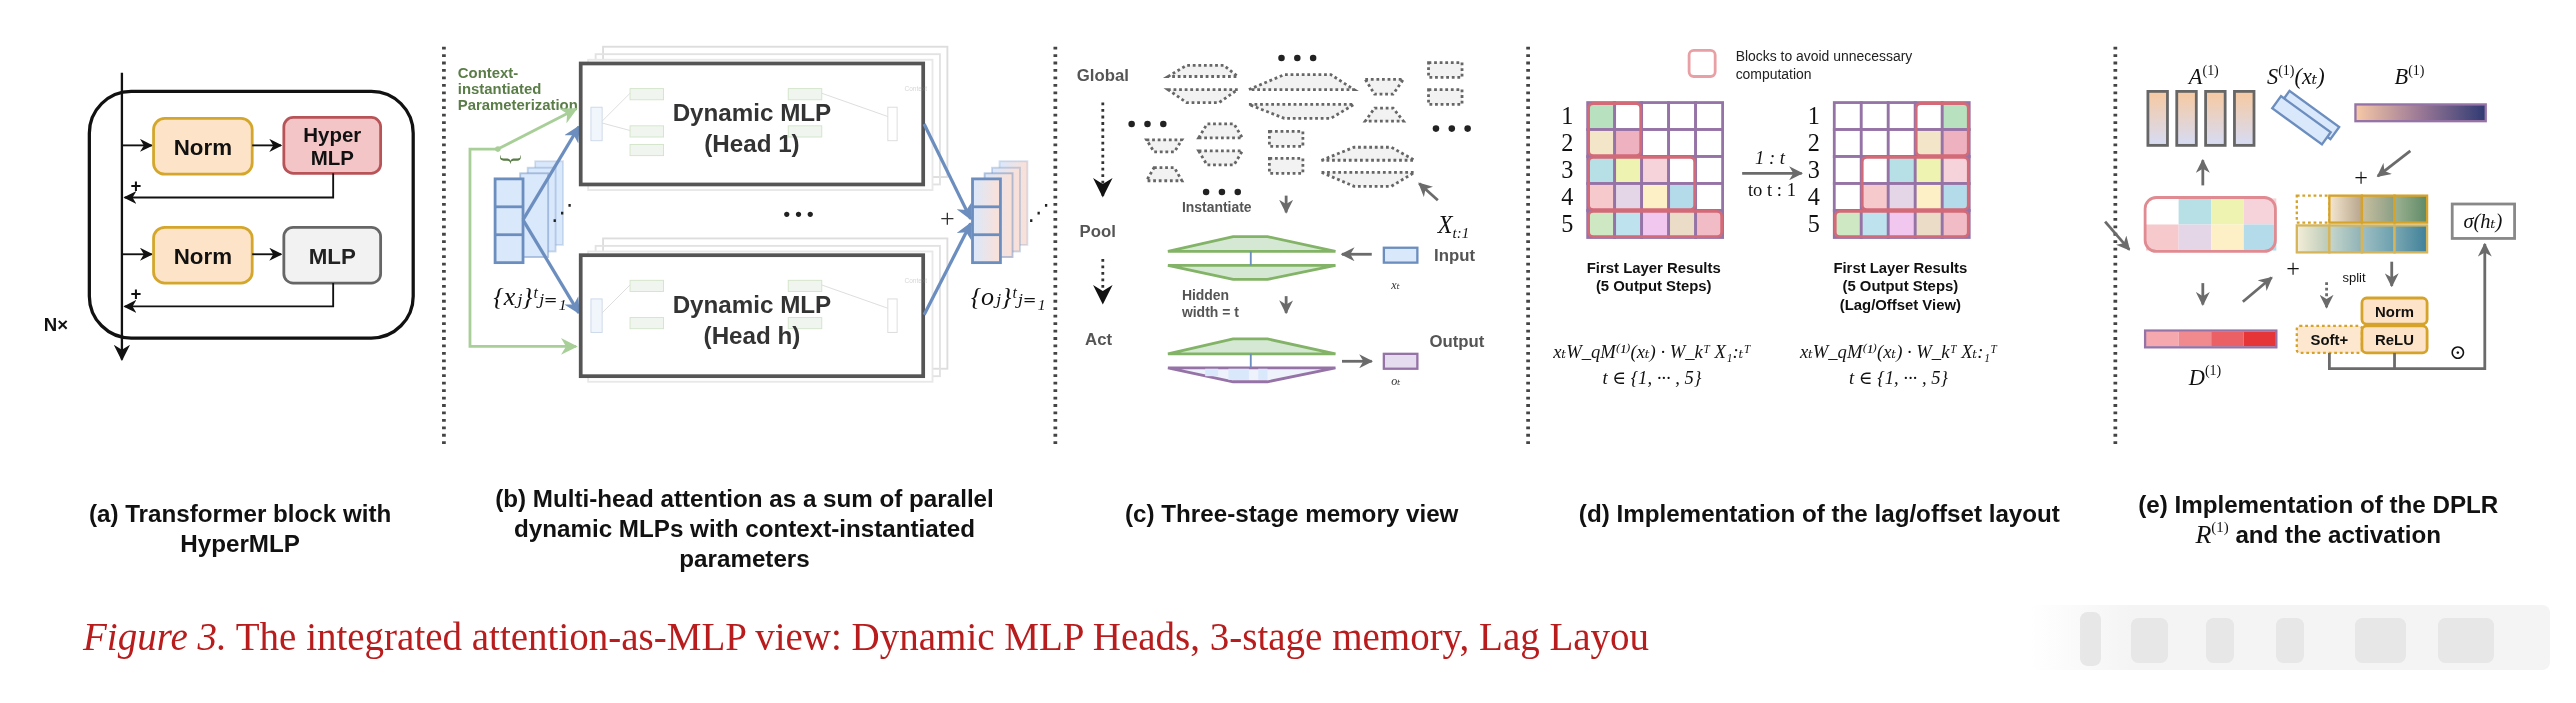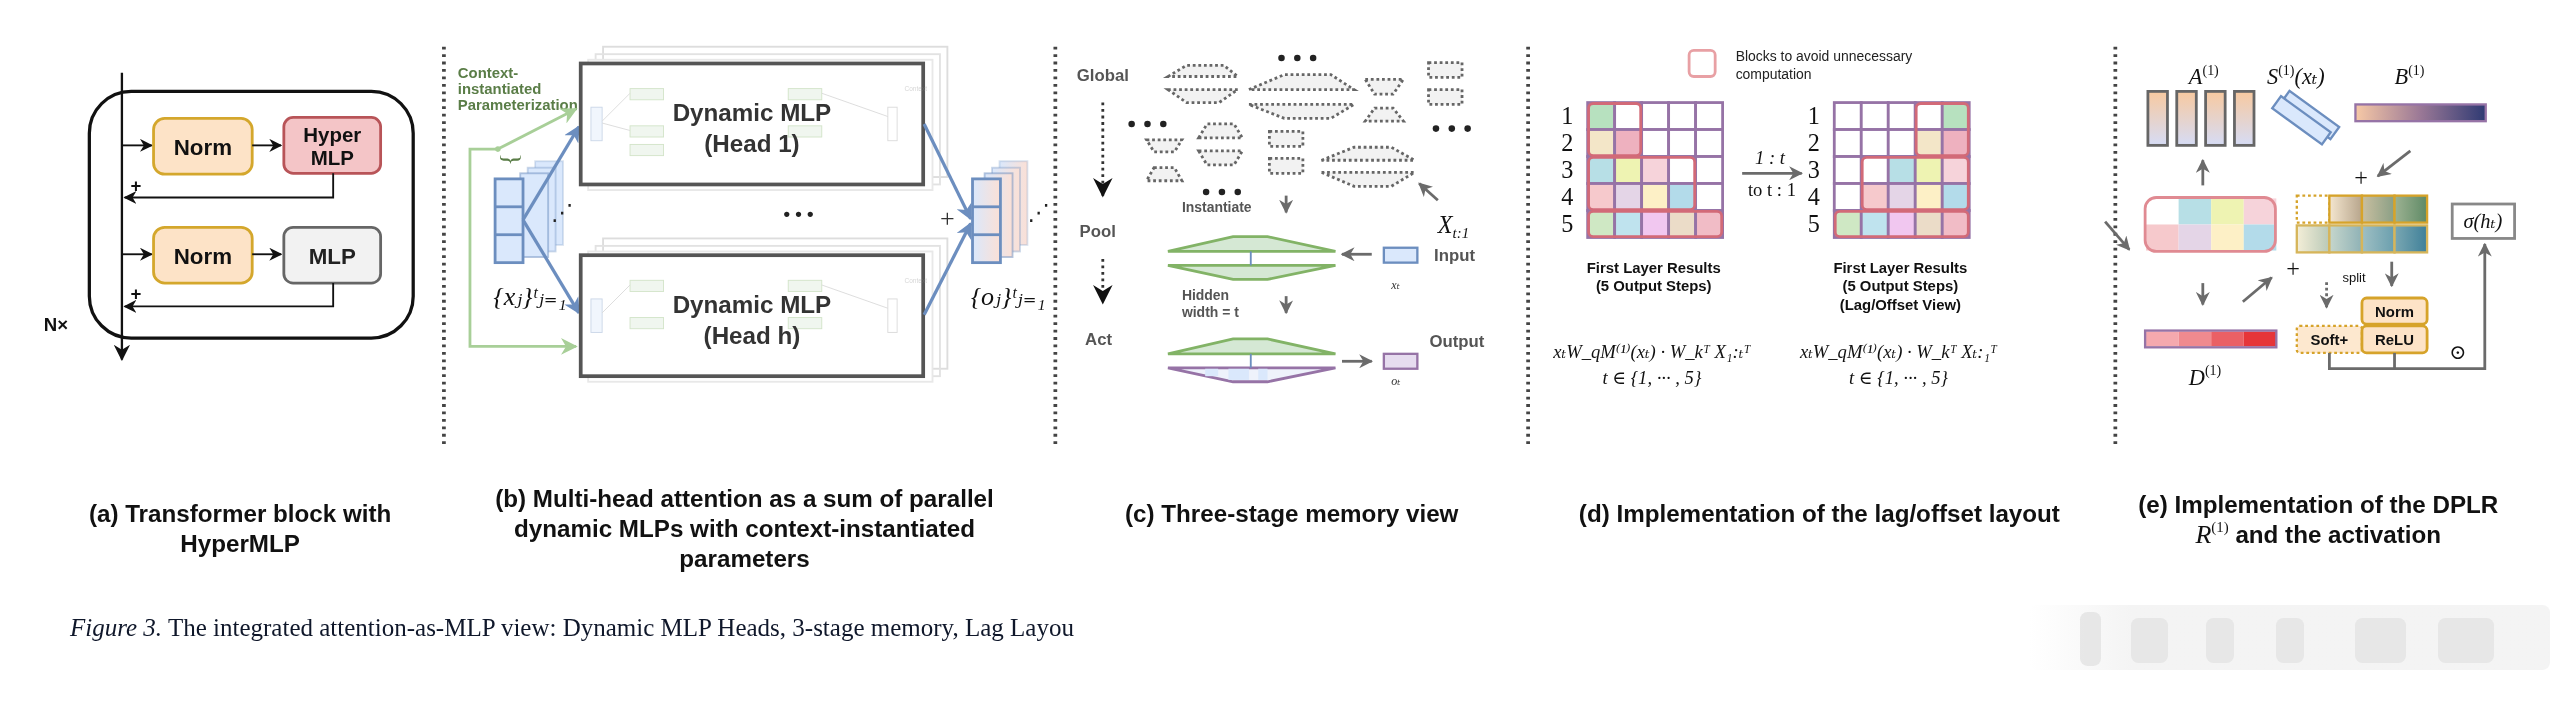--- a/index.html
+++ b/index.html
@@ -1,21 +1,21 @@
 <!DOCTYPE html>
 <html style="font-size:15px"><head>
 <meta charset="utf-8">
 <style>
   html,body{margin:0;padding:0;background:#ffffff;}
   body{width:2576px;height:704px;position:relative;overflow:hidden;font-family:"Liberation Sans",sans-serif;}
   #figure{position:absolute;left:0;top:0;width:2576px;height:596px;}
   .sans{font-family:"Liberation Sans","DejaVu Sans",sans-serif;}
   .serif{font-family:"Liberation Serif","DejaVu Serif",serif;}
   .cap{font-family:"Liberation Sans",sans-serif;font-weight:bold;font-size:26px;fill:#111;}
-  #caption{position:absolute;left:70px;top:614px;font-family:"Liberation Serif","DejaVu Serif",serif;font-size:25px;color:#0f172a;white-space:nowrap;}
+  #caption{position:absolute;left:83px;top:614px;font-family:"Liberation Serif","DejaVu Serif",serif;font-size:39px;color:#b91c1c;white-space:nowrap;}
   #caption .fig-label{font-style:italic;}
   #watermark{position:absolute;left:2029px;top:605px;width:521px;height:70px;}
   .wm-bar{position:absolute;background:#e4e4e4;border-radius:7.4px;opacity:0.85;}
 </style>
 </head>
 <body>
 
 <svg id="figure" viewBox="0 0 2768 640" xmlns="http://www.w3.org/2000/svg">
   <defs>
     <marker id="ahBlack" viewBox="0 0 10 10" refX="9" refY="5" markerWidth="7" markerHeight="7" orient="auto-start-reverse">

